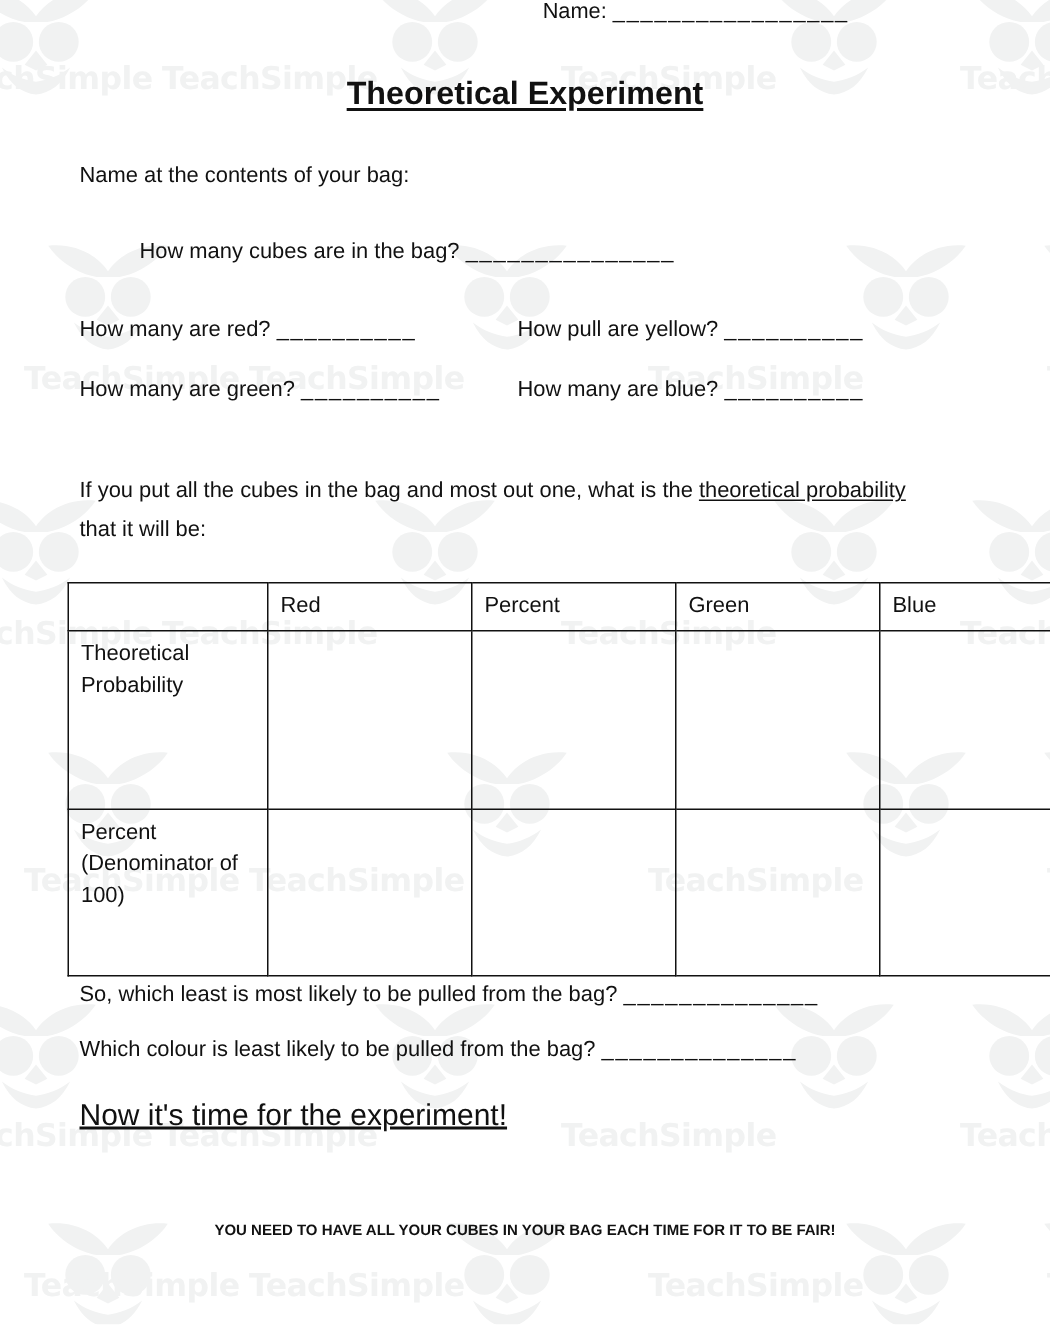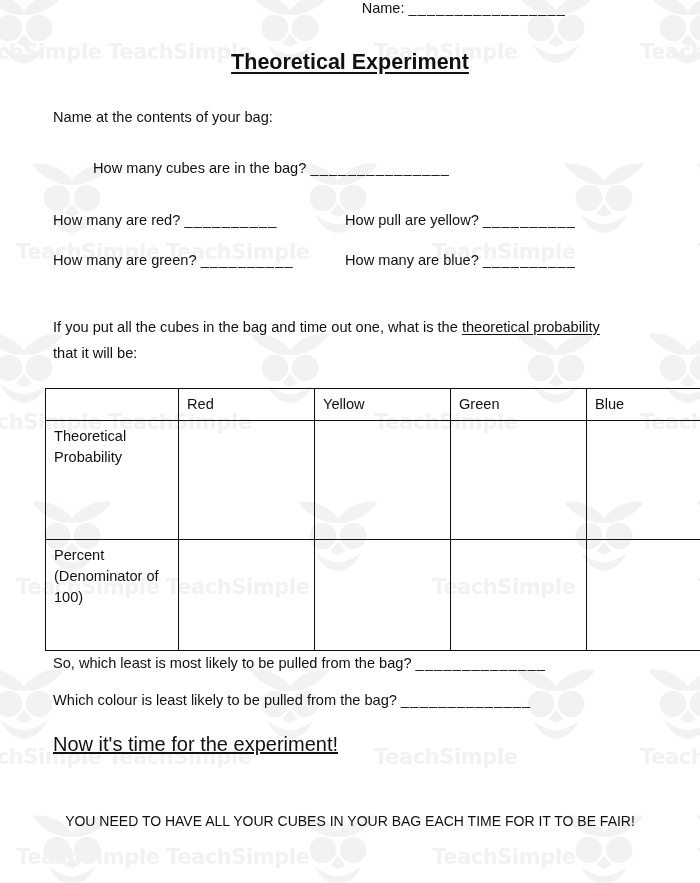--- a/index.html
+++ b/index.html
@@ -130,22 +130,22 @@
     line-height: 26px;
     text-decoration: underline;
   }
 
   .final-note {
     position: absolute;
     top: 808px;
     left: 50px;
     width: 600px;
     text-align: center;
-    font-size: 14px;
-    font-weight: normal;
+    font-size: 10px;
+    font-weight: bold;
     line-height: 26px;
   }
 </style>
 </head>
 <body>
 
 <div class="page">
 
   <div class="watermark-layer" id="wm-layer">
       <div class="wm-owl" style="left: -24px; top: -10px;">
@@ -468,29 +468,29 @@
       <span>How many are green?</span>
       <span class="blank">__________</span>
     </div>
 
     <div class="line q-blue">
       <span>How many are blue?</span>
       <span class="blank">__________</span>
     </div>
 
     <div class="para-theo">
-      <span>If you put all the cubes in the bag and time out one, what is the </span><span class="u">theoretical probability</span><span> that it will be:</span>
+      <span>If you put all the cubes in the bag and most out one, what is the </span><span class="u">theoretical probability</span><span> that it will be:</span>
     </div>
 
     <table class="grid">
       <tbody>
         <tr class="row-head">
           <td class="col-label"></td>
           <td class="col-c">Red</td>
-          <td class="col-c">Yellow</td>
+          <td class="col-c">Percent</td>
           <td class="col-c">Green</td>
           <td class="col-c">Blue</td>
         </tr>
         <tr class="row-theo">
           <td class="col-label">Theoretical Probability</td>
           <td></td>
           <td></td>
           <td></td>
           <td></td>
         </tr>

